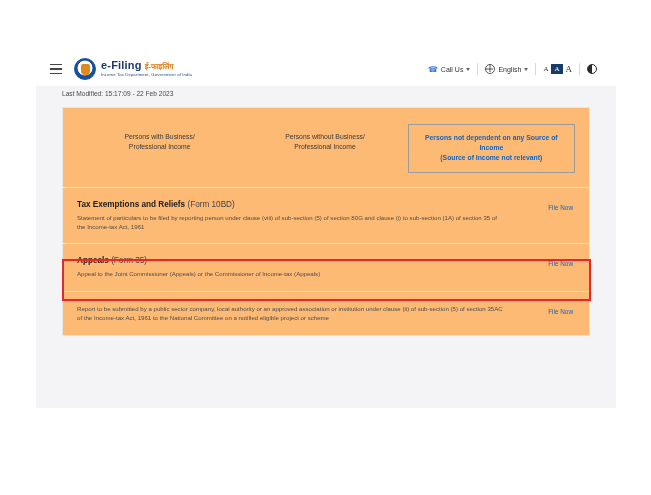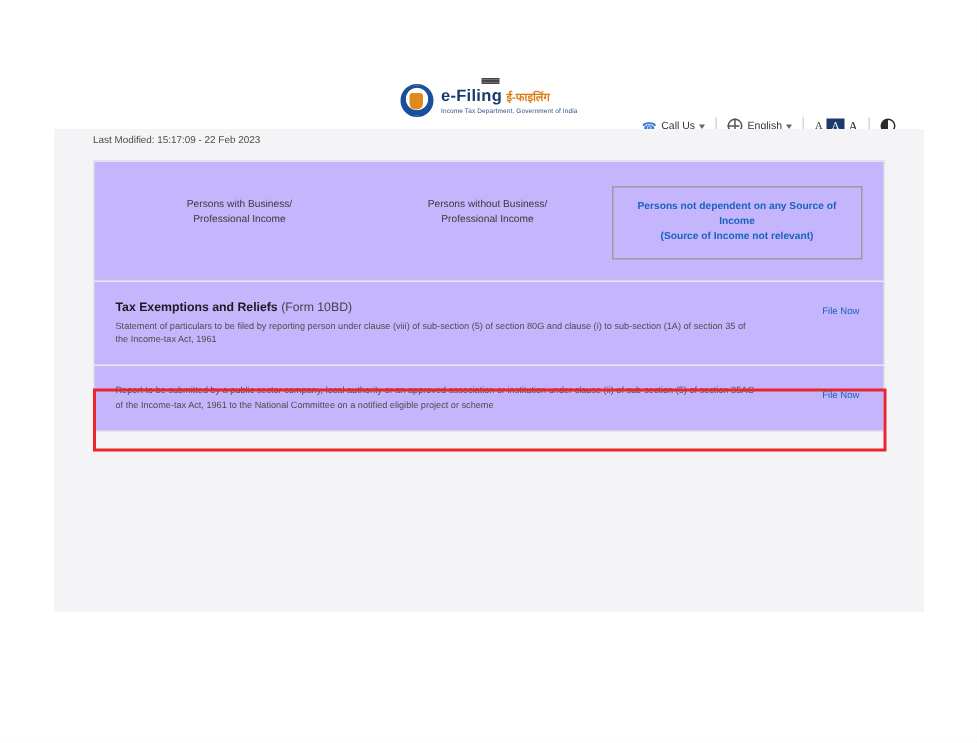--- a/index.html
+++ b/index.html
@@ -23,21 +23,20 @@
   .header {
     position: absolute;
     left: 36px;
     top: 52px;
     width: 580px;
     height: 34px;
     background: #ffffff;
     display: flex;
     align-items: center;
     border-bottom: 1px solid #f0f0f0;
-    flex-direction: column;
   }
 
   .hamburger {
     width: 12px;
     height: 10px;
     margin-left: 14px;
     margin-right: 12px;
     display: flex;
     flex-direction: column;
     justify-content: space-between;
@@ -168,21 +167,21 @@
     top: 4px;
     font-size: 6.6px;
     color: #4a4a4a;
   }
 
   .white-card {
     position: absolute;
     left: 26px;
     top: 21px;
     width: 528px;
-    background: #c4b5fd;
+    background: #fdba74;
     border: 1px solid #e6e6e6;
     box-sizing: border-box;
   }
 
   
   .cat-tabs {
     display: flex;
     padding: 16px 14px 14px 14px;
     gap: 0;
   }
@@ -318,20 +317,28 @@
 
       <div class="form-row">
         <div class="row-title">
           <span>Tax Exemptions and Reliefs</span>
           <span class="light">(Form 10BD)</span>
         </div>
         <div class="row-desc">Statement of particulars to be filed by reporting person under clause (viii) of sub-section (5) of section 80G and clause (i) to sub-section (1A) of section 35 of the Income-tax Act, 1961</div>
         <div class="file-now">File Now</div>
       </div>
 
+      <div class="form-row">
+        <div class="row-title">
+          <span>Appeals</span>
+          <span class="light">(Form 35)</span>
+        </div>
+        <div class="row-desc">Appeal to the Joint Commissioner (Appeals) or the Commissioner of Income-tax (Appeals)</div>
+        <div class="file-now">File Now</div>
+      </div>
 
       <div class="form-row">
         <div class="row-desc">Report to be submitted by a public sector company, local authority or an approved association or institution under clause (ii) of sub-section (5) of section 35AC of the Income-tax Act, 1961 to the National Committee on a notified eligible project or scheme</div>
         <div class="file-now">File Now</div>
       </div>
 
     </div>
   </div>
 
   <div class="highlight-box"></div>

